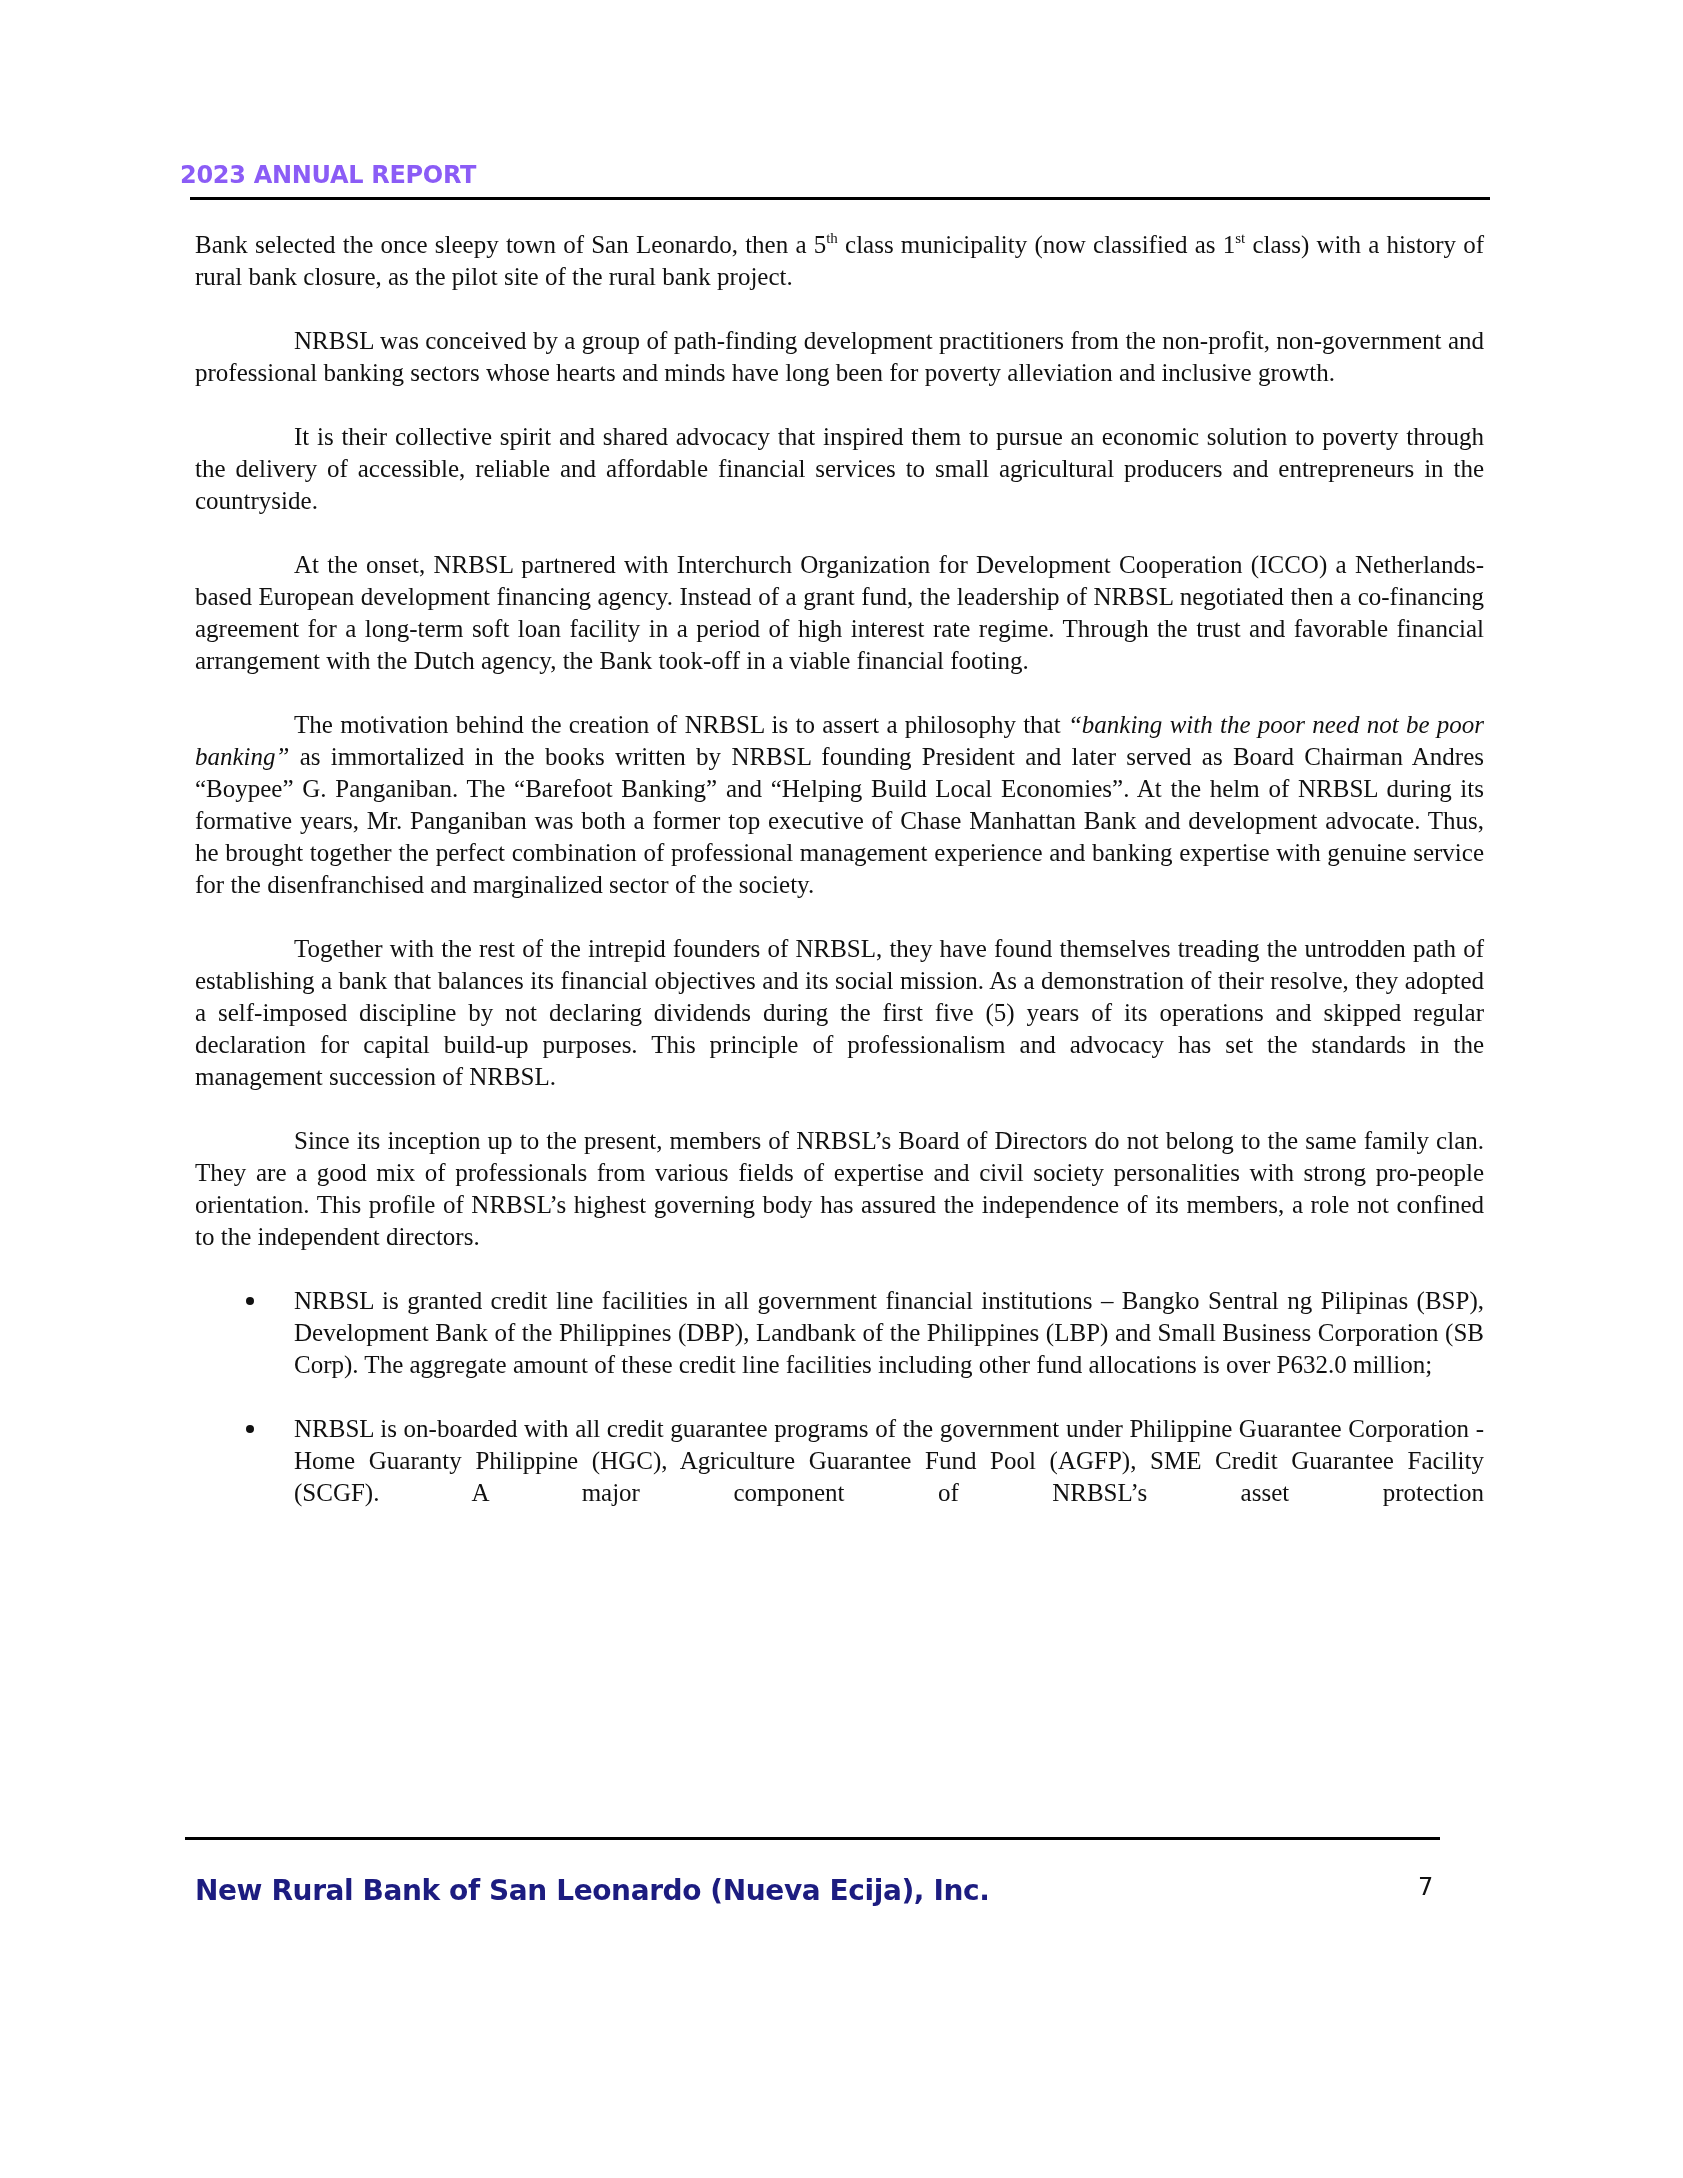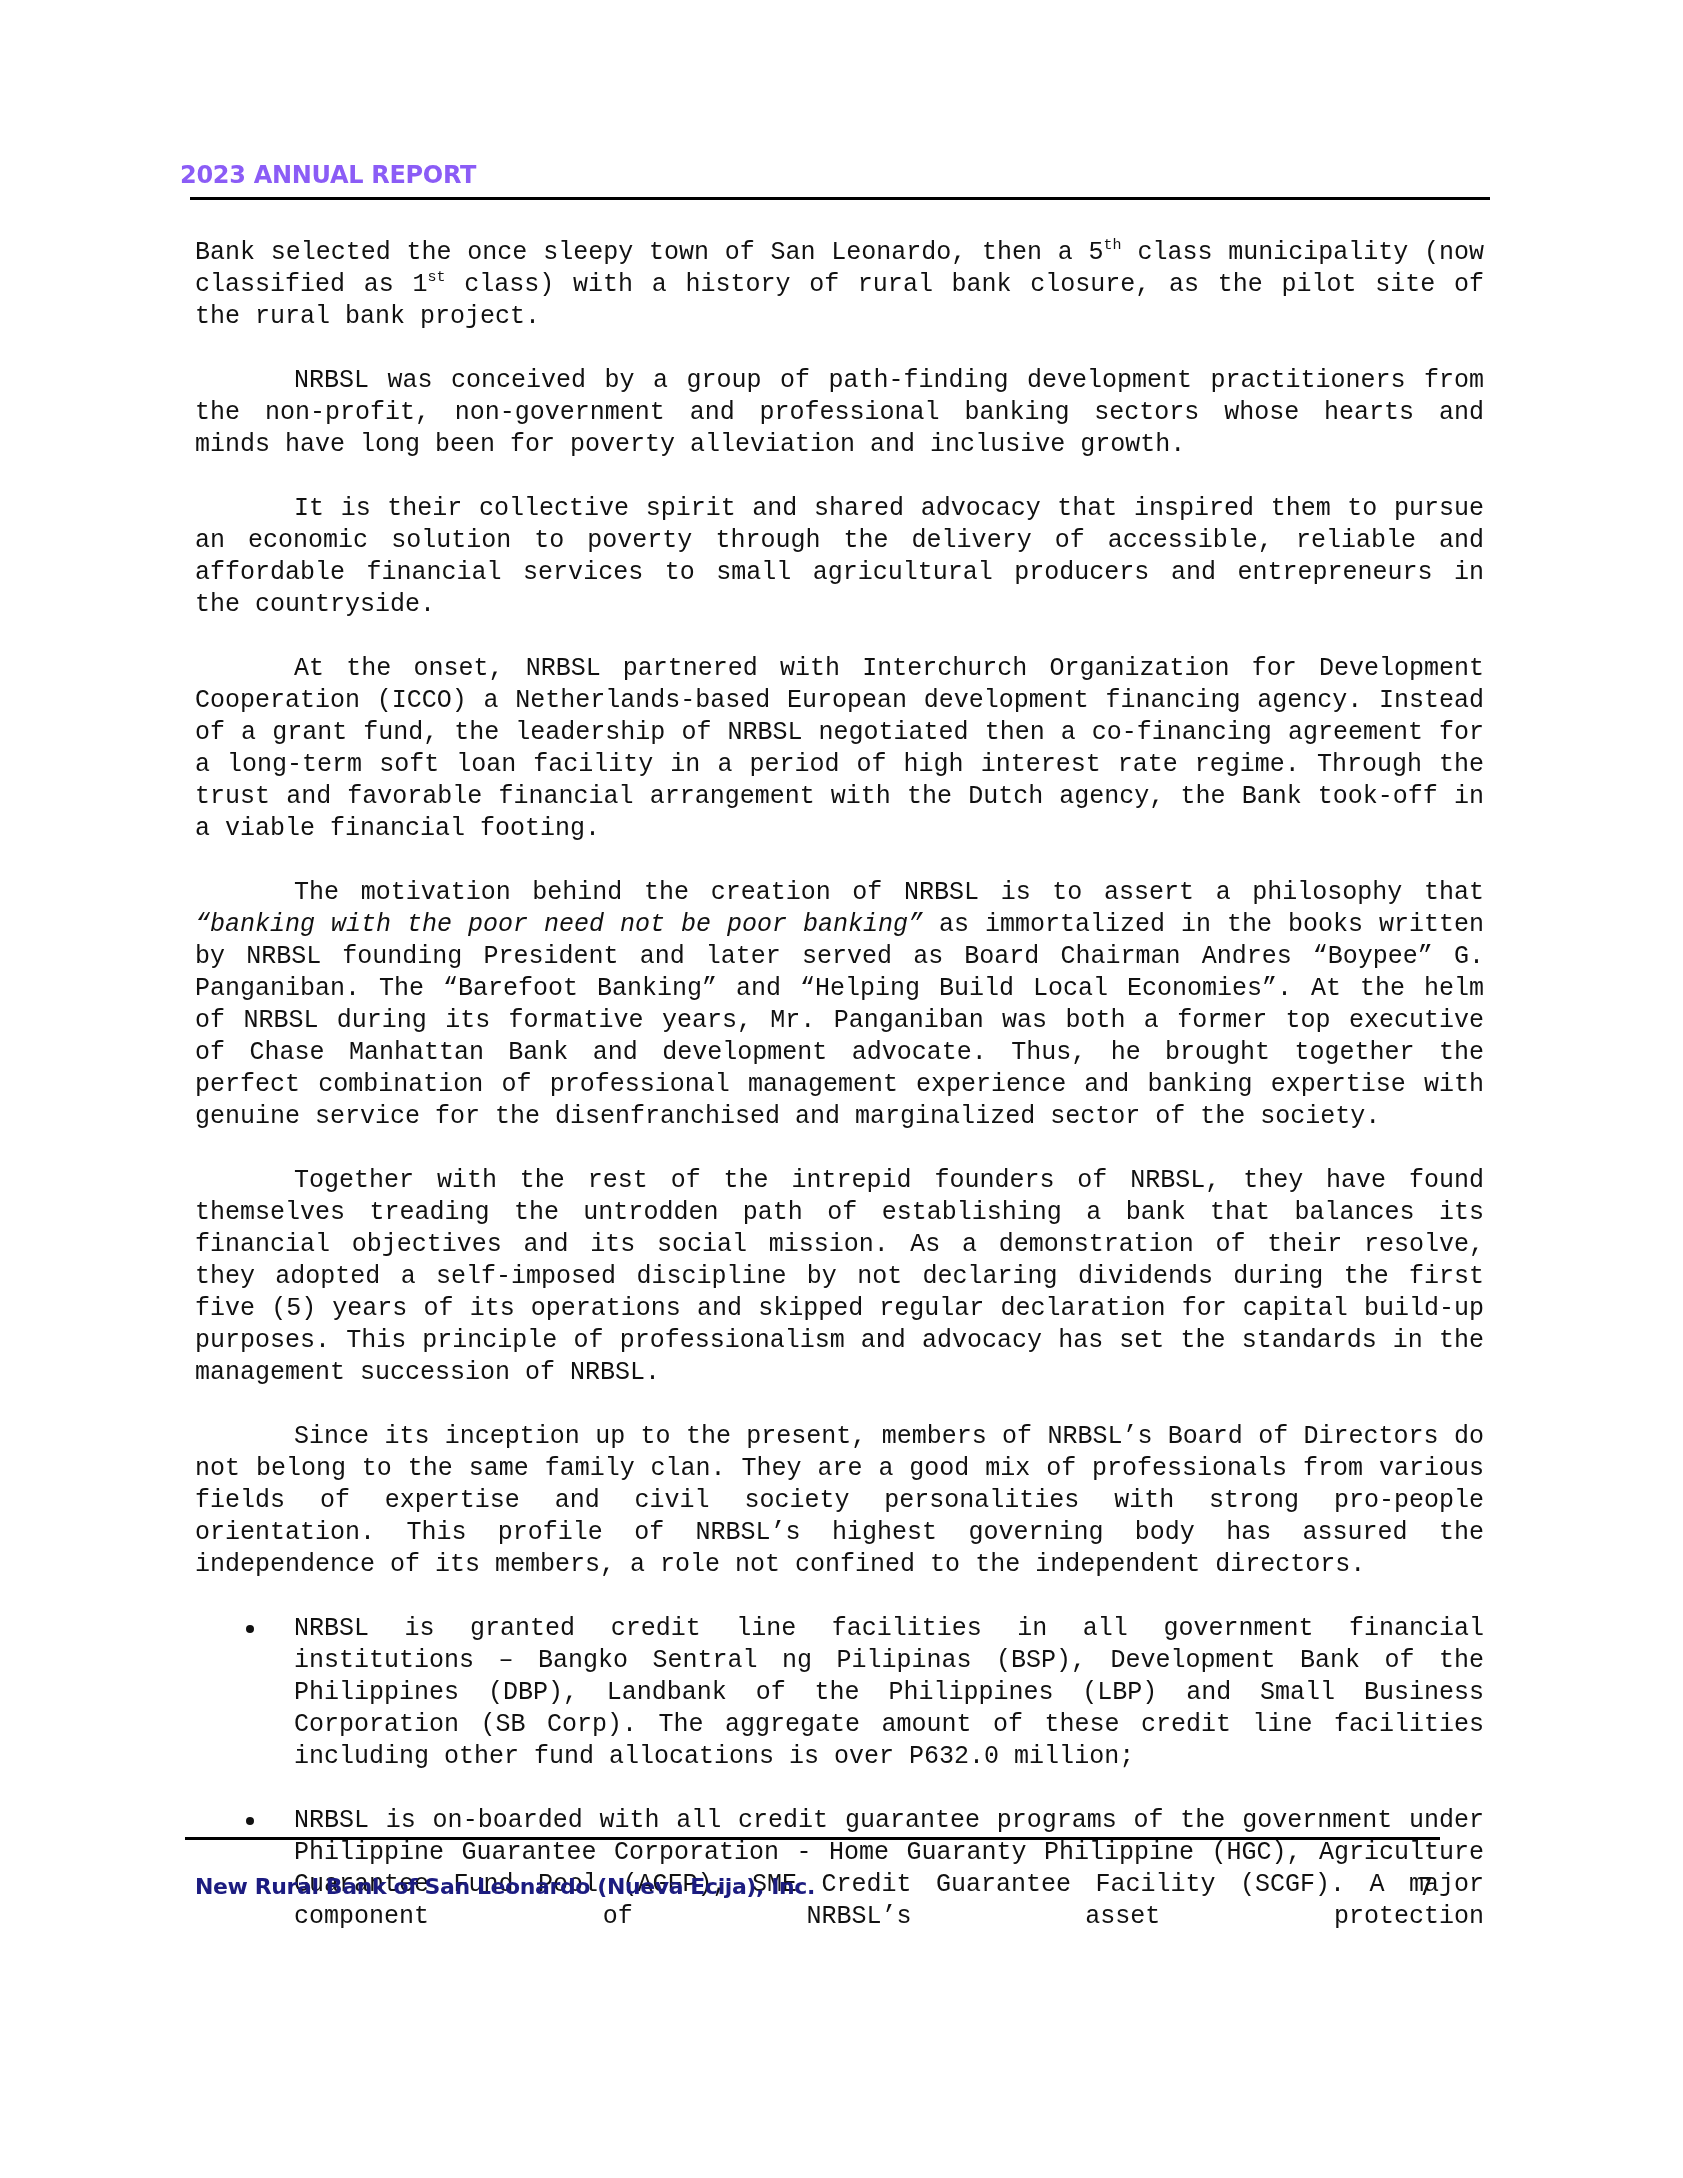--- a/index.html
+++ b/index.html
@@ -29,23 +29,23 @@
     position: absolute;
     left: 190px;
     top: 197px;
     width: 1300px;
     height: 3px;
     background: #000000;
   }
   .content {
     position: absolute;
     left: 195px;
-    top: 237px;
+    top: 229px;
     width: 1289px;
-    font-family: Liberation Mono, monospace;
+    font-family: Liberation Serif, serif;
     font-size: 25px;
     line-height: 32px;
     color: #111111;
   }
   .para {
     margin: 0 0 32px 0;
     text-align: justify;
   }
   .para.indent {
     text-indent: 99px;
@@ -86,21 +86,21 @@
     width: 1255px;
     height: 3px;
     background: #000000;
   }
   .footer-text {
     position: absolute;
     left: 195px;
     top: 1874px;
     font-family: "DejaVu Sans", sans-serif;
     font-weight: bold;
-    font-size: 22px;
+    font-size: 28px;
     letter-spacing: -0.4px;
     color: #1c1c80;
     white-space: nowrap;
   }
   .page-number {
     position: absolute;
     left: 1418px;
     top: 1873px;
     font-family: "DejaVu Sans", sans-serif;
     font-size: 24px;

